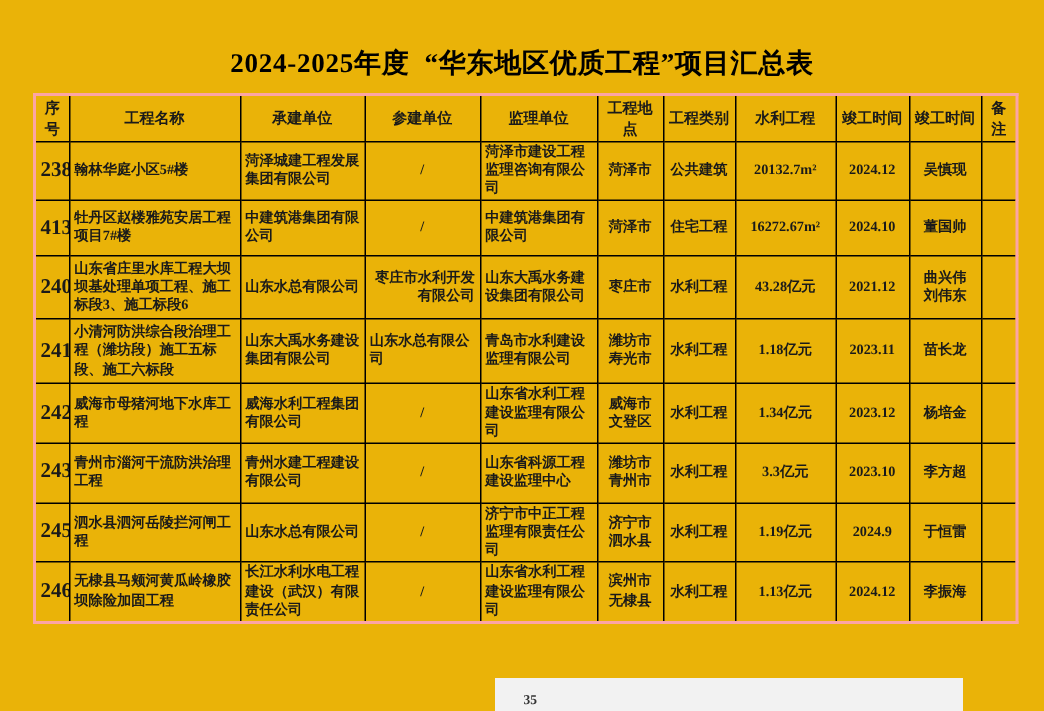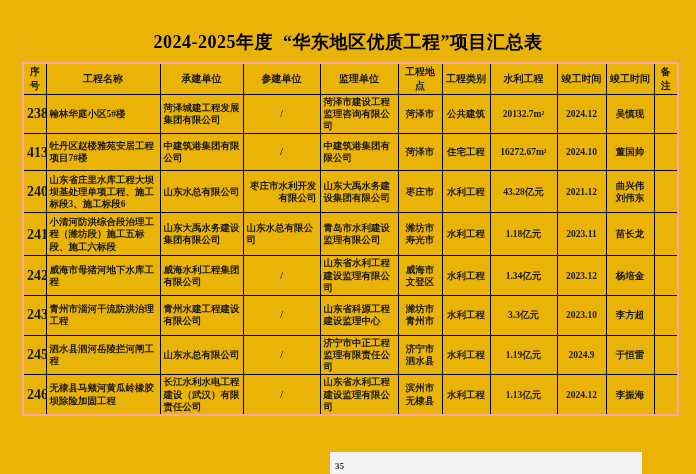--- a/index.html
+++ b/index.html
@@ -54,21 +54,21 @@
   tbody tr:nth-child(8){height:38px;}
   tbody tr:nth-child(9){height:45px;}
   .scan-shadow{
     position:absolute;
     left:330px;top:452px;
     width:312px;height:22px;
     background:#f2f2f2;
   }
   .pagenum{
     position:absolute;
-    left:335px;top:461px;
+    left:349px;top:461px;
     font-size:9px;
     color:#333;
     font-weight:bold;
   }
 </style>
 </head>
 <body>
 
 <div class="page">
   <h1 class="title">2024-2025年度  “华东地区优质工程”项目汇总表</h1>

